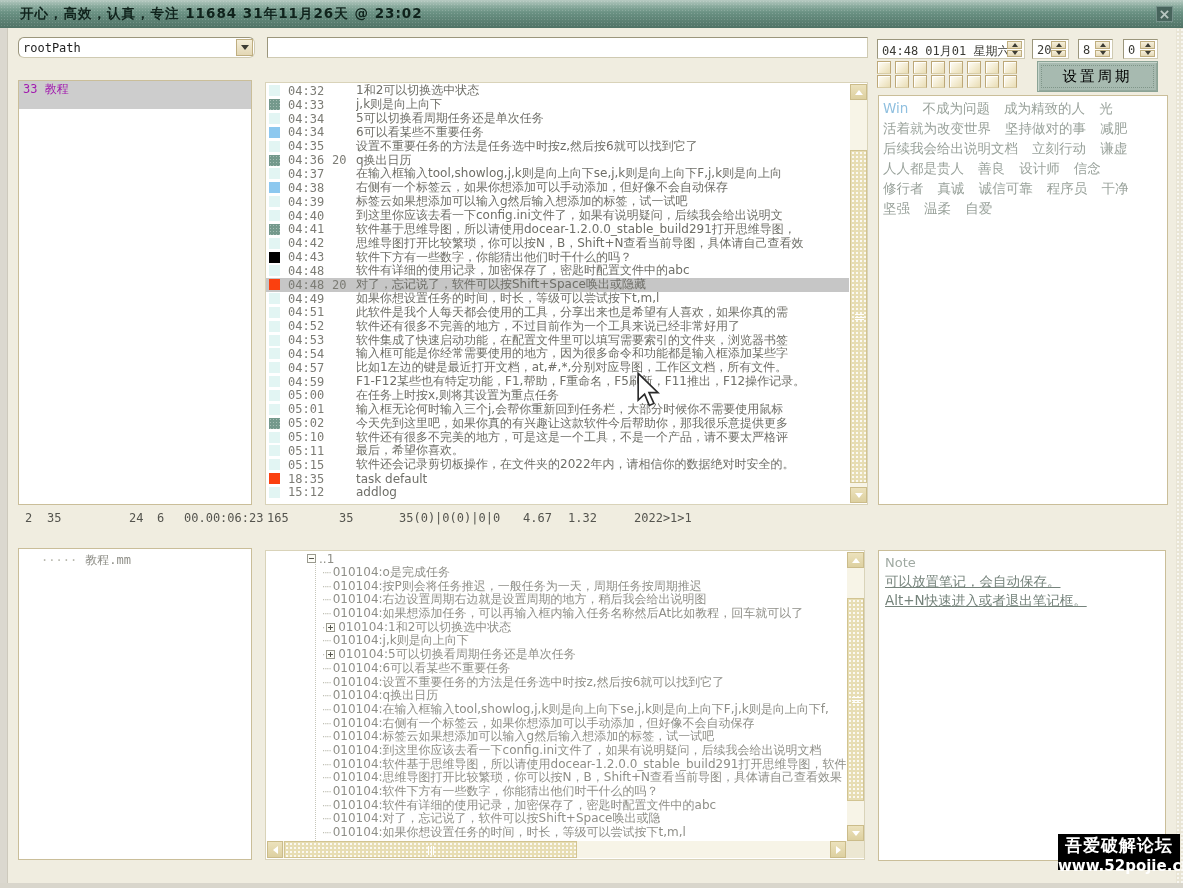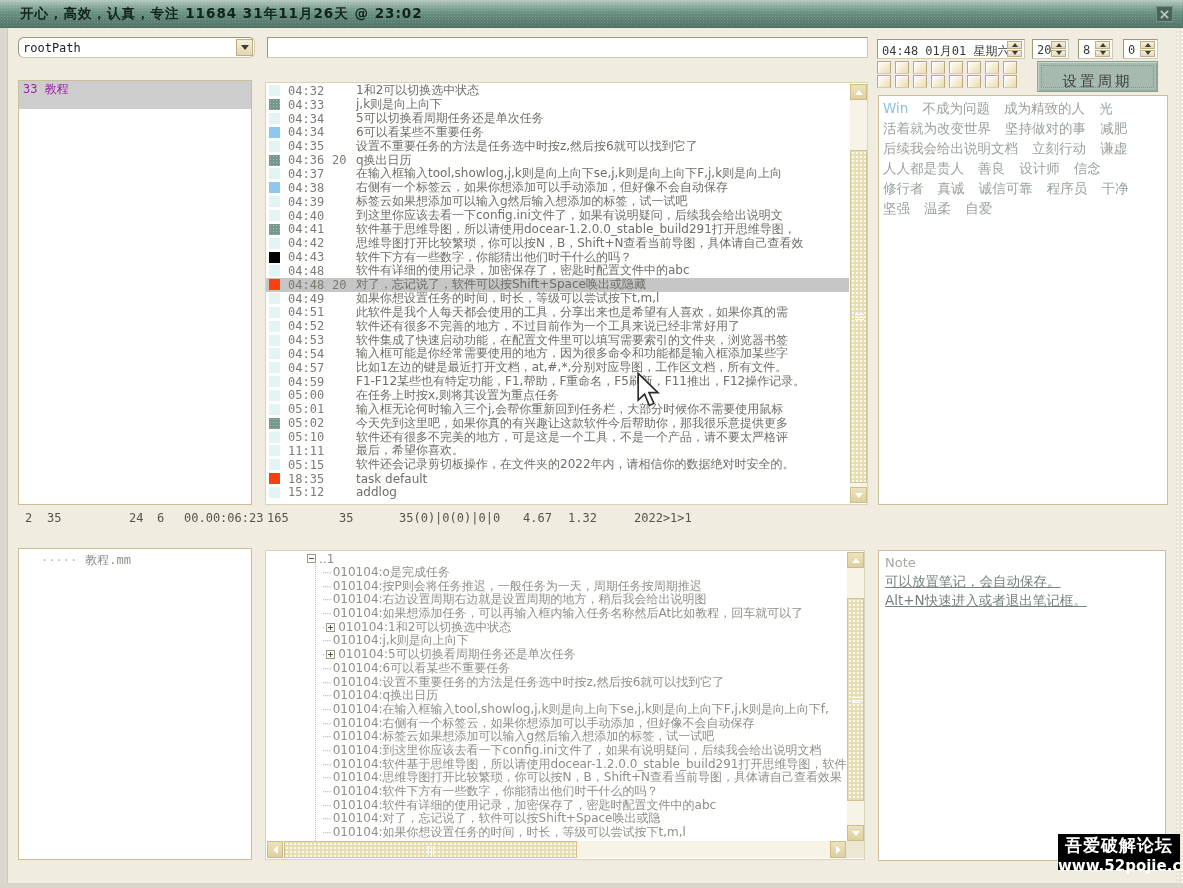--- a/index.html
+++ b/index.html
@@ -59,22 +59,22 @@
   .nbox3 { left:1123px; width:35px; }
 
   .chk-grid { position:absolute; left:877px; top:61px; width:143px; height:27px;
     display:grid; grid-template-columns:repeat(8,14px); grid-auto-rows:13px; column-gap:4px; row-gap:1px; }
   .chk { background:linear-gradient(135deg,#fffef9 0%,#f6efd9 45%,#e8dcb4 100%);
     border:1px solid #bda878; border-bottom-color:#d9cda6; box-shadow:inset 1px 1px 0 rgba(255,255,255,.9); }
 
   .btn-period { position:absolute; left:1037px; top:61px; width:121px; height:31px;
     background:#a7bab0; border:1px solid #8ba395;
     box-shadow:inset 1px 1px 0 #c7d5cc, inset -1px -1px 0 #93a89c;
-    display:flex; align-items:flex-end; justify-content:center;
-    font-size:14.5px; letter-spacing:3px; color:#404040; cursor:default; }
+    display:flex; align-items:center; justify-content:center;
+    font-size:14.5px; letter-spacing:3px; color:#000000; cursor:default; }
   .btn-period::after { content:""; position:absolute; inset:3px; border:1px dotted #7f9588; }
 
   
   .panel { position:absolute; background:#fff; border:1px solid #cabe99; overflow:hidden; }
 
   
   .left-panel  { left:18px; top:80px; width:234px; height:425px; }
   .lp-row { height:28px; line-height:16px; padding:0 4px; font-size:12px; color:#a21caf; white-space:nowrap; }
   .lp-row.selected { background:#cdcdcd; }
 
@@ -454,21 +454,21 @@
 
       <div class="lrow">
         <span class="marker pale"></span>
         <span class="t">05:10</span>
         <span class="c"></span>
         <span class="x">软件还有很多不完美的地方，可是这是一个工具，不是一个产品，请不要太严格评</span>
       </div>
 
       <div class="lrow">
         <span class="marker pale"></span>
-        <span class="t">11:11</span>
+        <span class="t">05:11</span>
         <span class="c"></span>
         <span class="x">最后，希望你喜欢。</span>
       </div>
 
       <div class="lrow">
         <span class="marker pale"></span>
         <span class="t">05:15</span>
         <span class="c"></span>
         <span class="x">软件还会记录剪切板操作，在文件夹的2022年内，请相信你的数据绝对时安全的。</span>
       </div>

